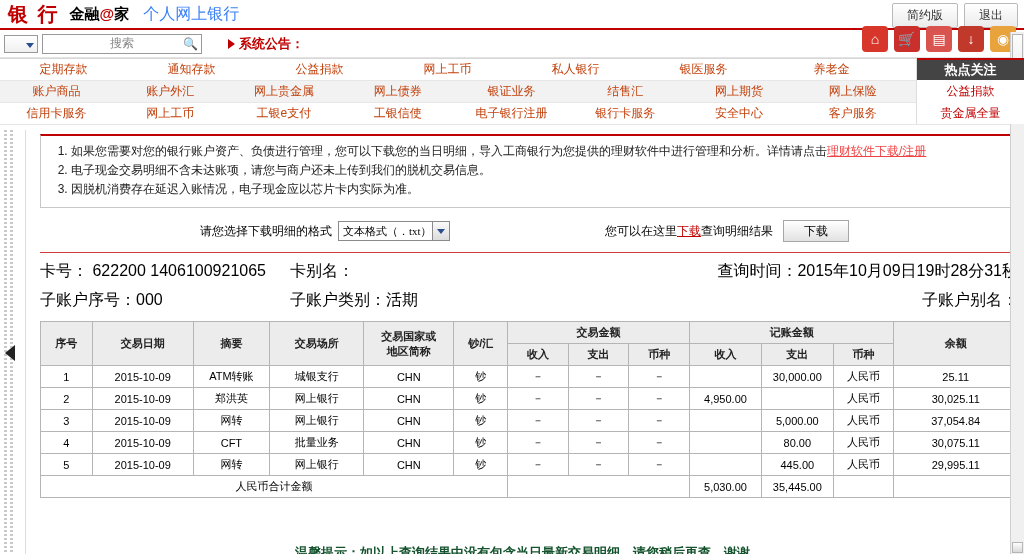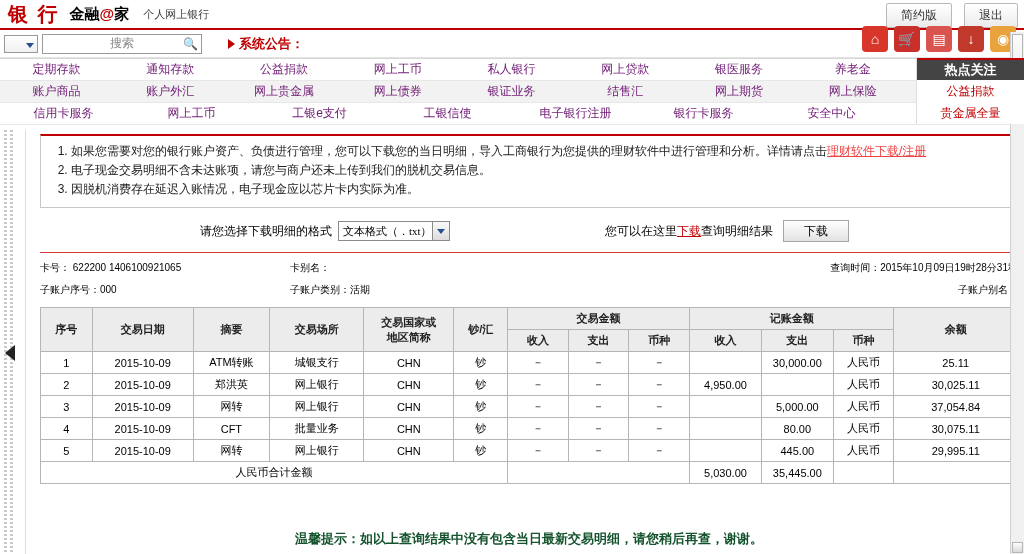--- a/index.html
+++ b/index.html
@@ -24,22 +24,22 @@
   .logo-bank {
     font-size:20px; font-weight:bold; color:#c00000;
     letter-spacing:2px;
     margin-right:10px;
   }
   .logo-sub {
     font-size:15px; font-weight:bold; color:#000;
     margin-right:14px;
   }
   .logo-at { color:#c00000; }
-  .logo-title { font-size:11px; color:#404040; }
-  .top-right { position:absolute; right:6px; top:3px; display:flex; gap:12px; }
+  .logo-title { font-size:16px; color:#3b82f6; }
+  .top-right { position:absolute; right:6px; top:3px; display:flex; gap:6px; }
   .top-btn {
     border:1px solid #b9b9b9;
     background:linear-gradient(#fff,#ebebeb);
     padding:3px 14px; font-size:12px; color:#333;
     border-radius:2px; cursor:pointer;
   }
   
   .searchrow {
     height:28px; display:flex; align-items:center;
     padding-left:4px; position:relative;
@@ -88,21 +88,21 @@
   .nav {
     border-top:1px solid #d7d7d7;
   }
   .nav-row {
     display:flex; height:22px; align-items:stretch;
     border-bottom:1px solid #e7e7e7;
   }
   .nav-row.alt { background:#f2f2f2; }
   .nav-cell {
     flex:1; display:flex; align-items:center; justify-content:center;
-    font-size:12px; color:#701a75; cursor:pointer;
+    font-size:12px; color:#c2410c; cursor:pointer;
     border-right:1px solid transparent;
   }
   .nav-cell.red { color:#c00000; }
   
   .hot {
     position:absolute; right:0; top:58px; width:108px;
     border-left:1px solid #ddd;
     z-index:5;
   }
   .hot-head {
@@ -167,21 +167,21 @@
   .dl-hint { margin-left:155px; }
   .dl-hint .redlink { color:#c00000; text-decoration:underline; cursor:pointer; }
   .dl-btn {
     margin-left:10px; width:66px; height:22px;
     border:1px solid #a6a6a6; background:linear-gradient(#ffffff,#e2e2e2);
     font-size:12px; display:flex; align-items:center; justify-content:center;
     cursor:pointer;
   }
   .hr-red { border-top:1px solid #d23b3b; margin-top:8px; }
   
-  .inforow { display:flex; font-size:10px; margin-top:8px; position:relative; }
+  .inforow { display:flex; font-size:16px; margin-top:8px; position:relative; }
   .inforow .c1 { width:250px; }
   .inforow .c2 { flex:1; }
   .inforow .c3 { text-align:right; white-space:nowrap; }
   
   table.detail {
     width:100%; border-collapse:collapse; margin-top:10px;
     font-size:11px;
   }
   table.detail th, table.detail td {
     border:1px solid #b5b5b5; text-align:center; padding:3px 4px;
@@ -243,21 +243,20 @@
   </div>
 </div>
 
 <div class="nav">
   <div class="nav-row">
     <div class="nav-cell">定期存款</div>
     <div class="nav-cell">通知存款</div>
     <div class="nav-cell">公益捐款</div>
     <div class="nav-cell">网上工币</div>
     <div class="nav-cell">私人银行</div>
-    <div class="nav-cell">网上贷款</div>
     <div class="nav-cell">银医服务</div>
     <div class="nav-cell">养老金</div>
     <div class="nav-cell">社会保险</div>
   </div>
   <div class="nav-row alt">
     <div class="nav-cell">账户商品</div>
     <div class="nav-cell">账户外汇</div>
     <div class="nav-cell">网上贵金属</div>
     <div class="nav-cell">网上债券</div>
     <div class="nav-cell">银证业务</div>
@@ -267,20 +266,21 @@
     <div class="nav-cell">银商银钱转账</div>
   </div>
   <div class="nav-row">
     <div class="nav-cell">信用卡服务</div>
     <div class="nav-cell">网上工币</div>
     <div class="nav-cell">工银e支付</div>
     <div class="nav-cell">工银信使</div>
     <div class="nav-cell">电子银行注册</div>
     <div class="nav-cell">银行卡服务</div>
     <div class="nav-cell">安全中心</div>
+    <div class="nav-cell">客户服务</div>
     <div class="nav-cell red">分行特色</div>
   </div>
 </div>
 
 <div class="hot">
   <div class="hot-head">热点关注</div>
   <div class="hot-item">公益捐款</div>
   <div class="hot-item">贵金属全量</div>
 </div>
 

